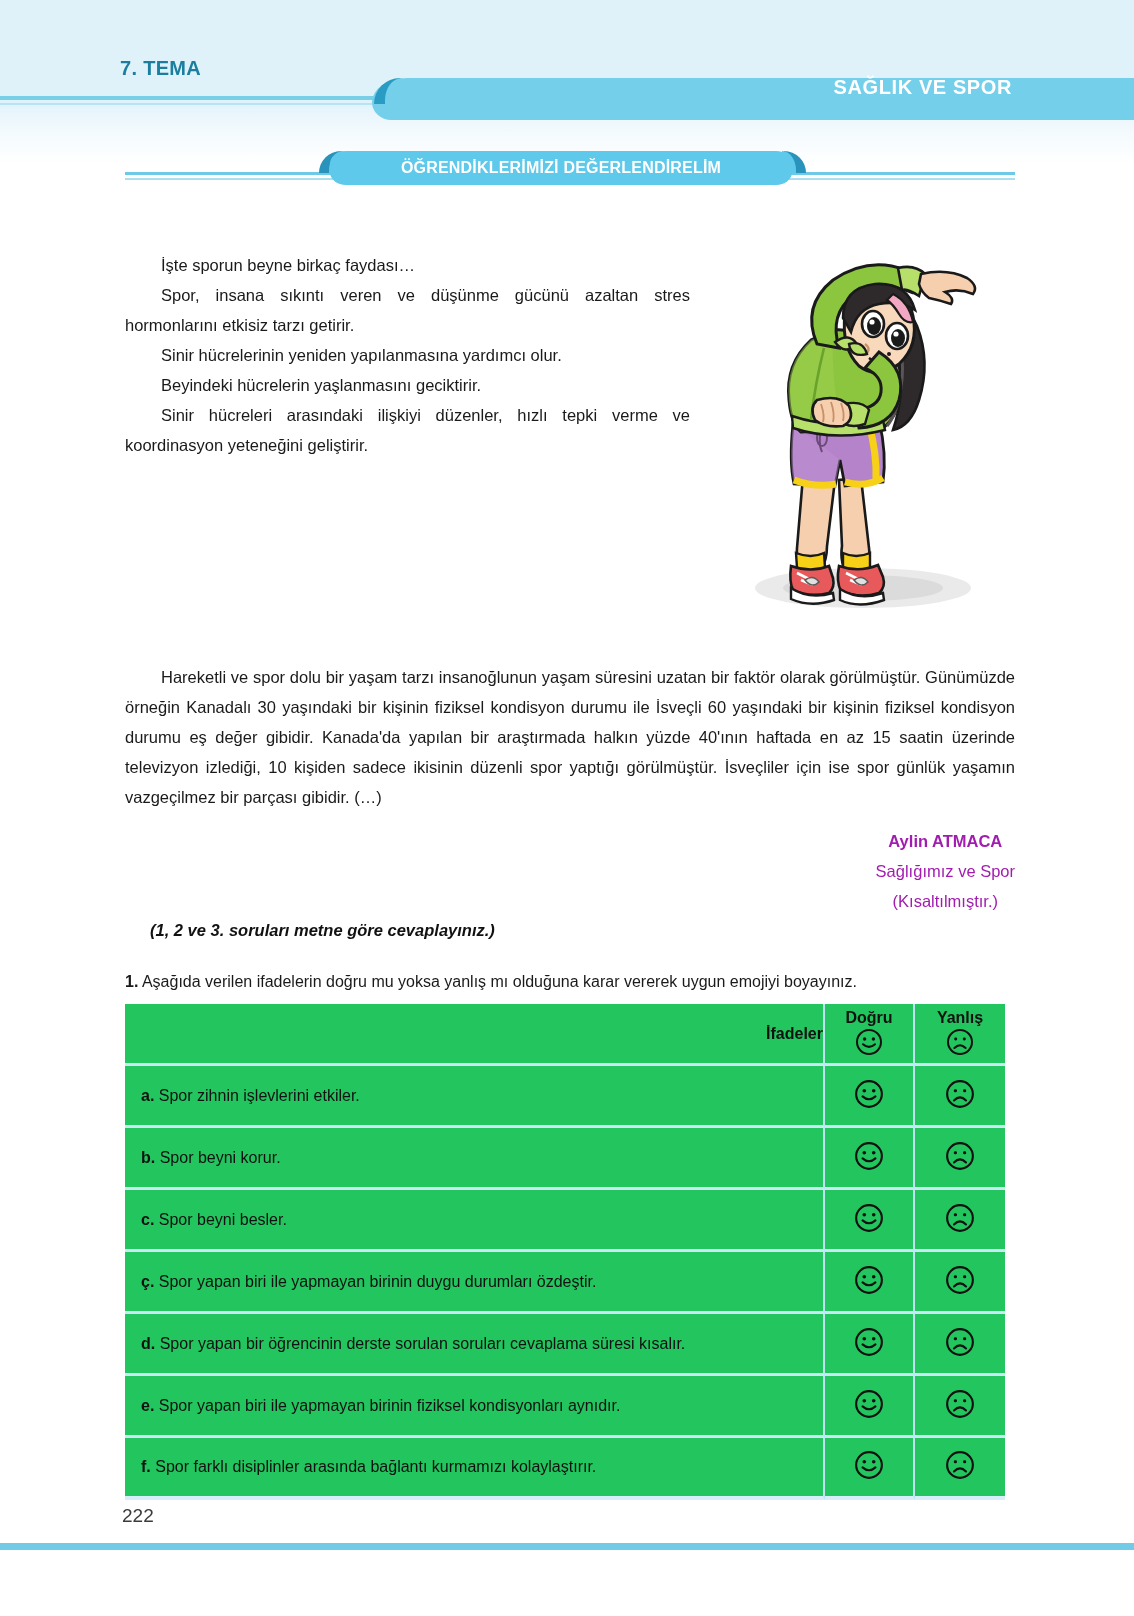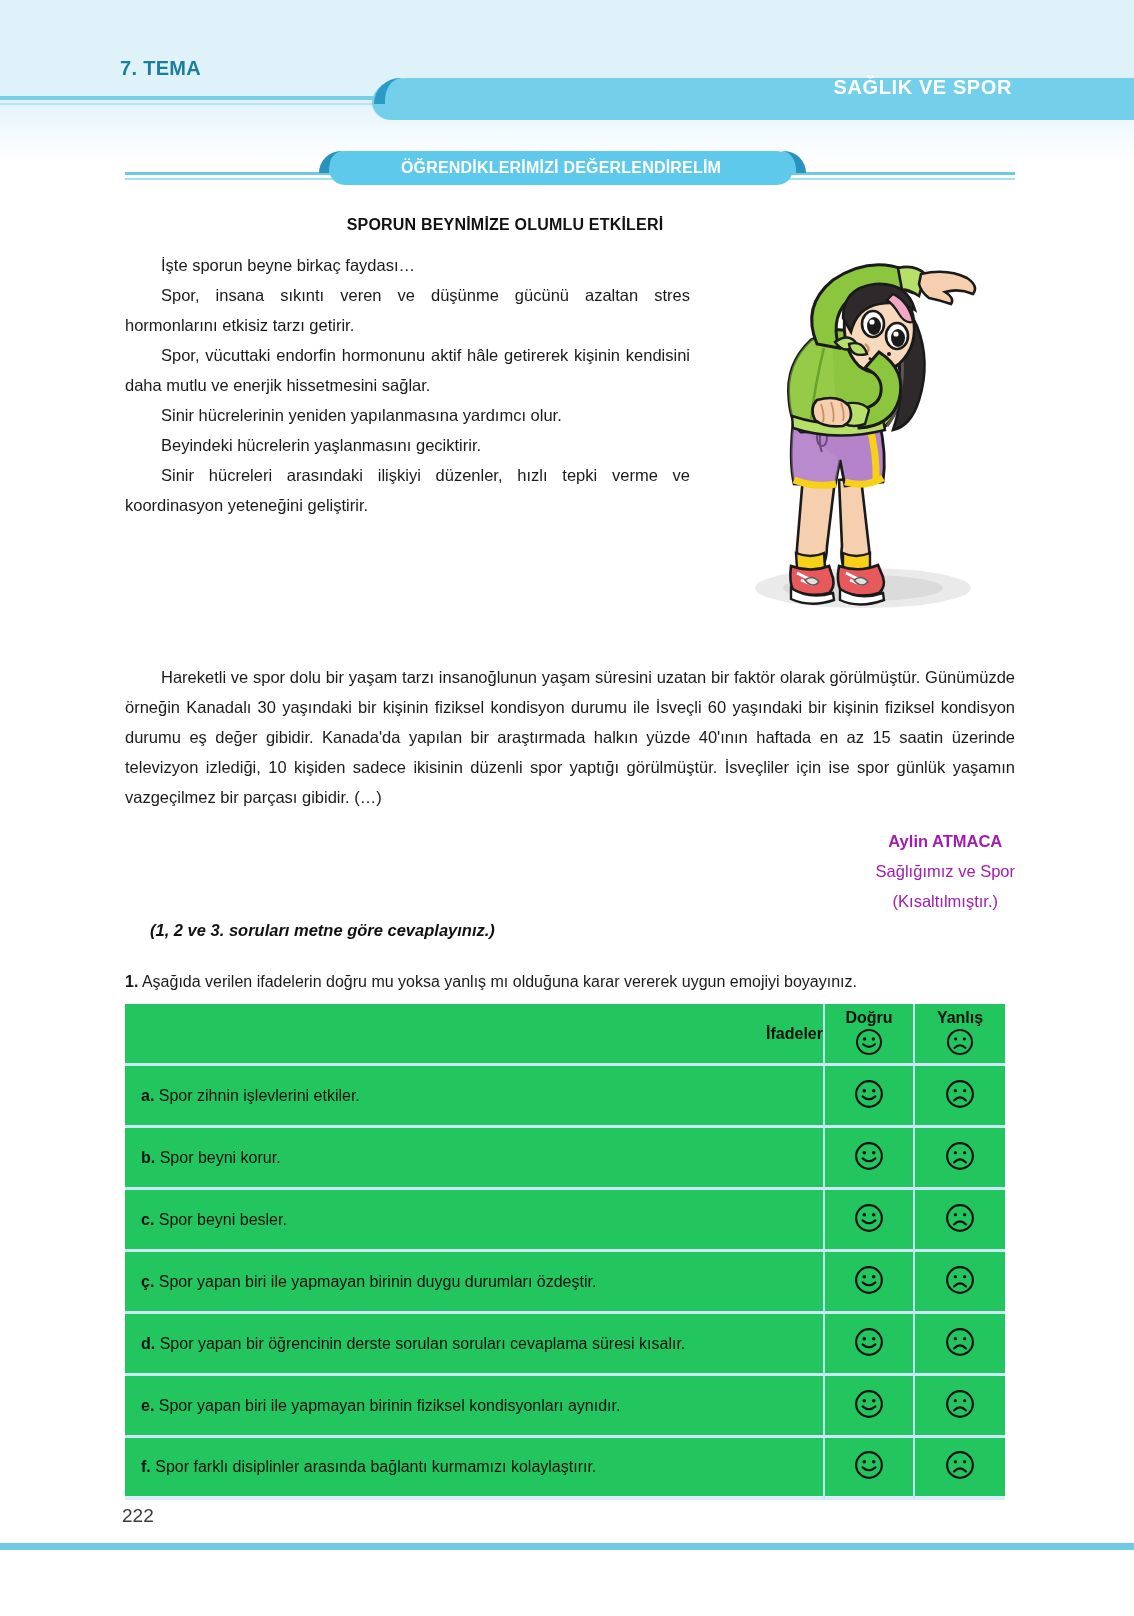--- a/index.html
+++ b/index.html
@@ -304,21 +304,20 @@
   <div class="ribbon-right-tab"></div>
   <div class="ribbon-right-text">SAĞLIK VE SPOR</div>
 
   <div class="sec-rule-a"></div>
   <div class="sec-rule-b"></div>
   <div class="sec-tab-l"></div>
   <div class="sec-tab-r"></div>
   <div class="sec-ribbon"></div>
   <div class="sec-ribbon-text">ÖĞRENDİKLERİMİZİ DEĞERLENDİRELİM</div>
 
-  <div class="article-title">SPORUN BEYNİMİZE OLUMLU ETKİLERİ</div>
 
   <div class="illus">
     <svg viewBox="0 0 325 365" width="325" height="365" xmlns="http://www.w3.org/2000/svg">
 
       <ellipse cx="170" cy="340" rx="108" ry="20" fill="#d9d9d9" opacity="0.55"></ellipse>
       <ellipse cx="170" cy="340" rx="80" ry="13" fill="#cccccc" opacity="0.5"></ellipse>
 
       <path d="M110 228 L104 300 Q103 316 110 322 L128 322 Q134 312 134 298 L142 232 Z" fill="#f6cfae" stroke="#1a1a1a" stroke-width="2.6"></path>
 
       <path d="M168 230 L176 300 Q178 316 172 322 L152 322 Q147 312 149 298 L146 232 Z" fill="#f6cfae" stroke="#1a1a1a" stroke-width="2.6"></path>
@@ -390,21 +389,20 @@
                Q186 160 188 144 Q190 128 172 120 Z" fill="#8cc63f" stroke="#1a1a1a" stroke-width="3"></path>
       <path d="M150 156 q20 -4 26 6 l-4 14 q-18 6 -28 -6 Z" fill="#b7e06a" stroke="#1a1a1a" stroke-width="2.4"></path>
       <path d="M124 152 Q146 146 156 158 Q162 172 150 178 Q132 180 122 172 Q116 160 124 152 Z" fill="#f6cfae" stroke="#1a1a1a" stroke-width="2.6"></path>
       <path d="M128 156 q4 12 2 18 M138 154 q4 12 2 20 M148 155 q4 11 2 18" fill="none" stroke="#c98f68" stroke-width="1.8"></path>
     </svg>
   </div>
 
   <div class="col-text">
     <p>İşte sporun beyne birkaç faydası…</p>
     <p>Spor, insana sıkıntı veren ve düşünme gücünü azaltan stres hormonlarını etkisiz tarzı getirir.</p>
-    <p>Spor, vücuttaki endorfin hormonunu aktif hâle getirerek kişinin kendisini daha mutlu ve enerjik hissetmesini sağlar.</p>
     <p>Sinir hücrelerinin yeniden yapılanmasına yardımcı olur.</p>
     <p>Beyindeki hücrelerin yaşlanmasını geciktirir.</p>
     <p>Sinir hücreleri arasındaki ilişkiyi düzenler, hızlı tepki verme ve koordinasyon yeteneğini geliştirir.</p>
   </div>
 
   <div class="wide-text">
     <p>Hareketli ve spor dolu bir yaşam tarzı insanoğlunun yaşam süresini uzatan bir faktör olarak görülmüştür. Günümüzde örneğin Kanadalı 30 yaşındaki bir kişinin fiziksel kondisyon durumu ile İsveçli 60 yaşındaki bir kişinin fiziksel kondisyon durumu eş değer gibidir. Kanada'da yapılan bir araştırmada halkın yüzde 40'ının haftada en az 15 saatin üzerinde televizyon izlediği, 10 kişiden sadece ikisinin düzenli spor yaptığı görülmüştür. İsveçliler için ise spor günlük yaşamın vazgeçilmez bir parçası gibidir. (…)</p>
   </div>
 
   <div class="attrib">

